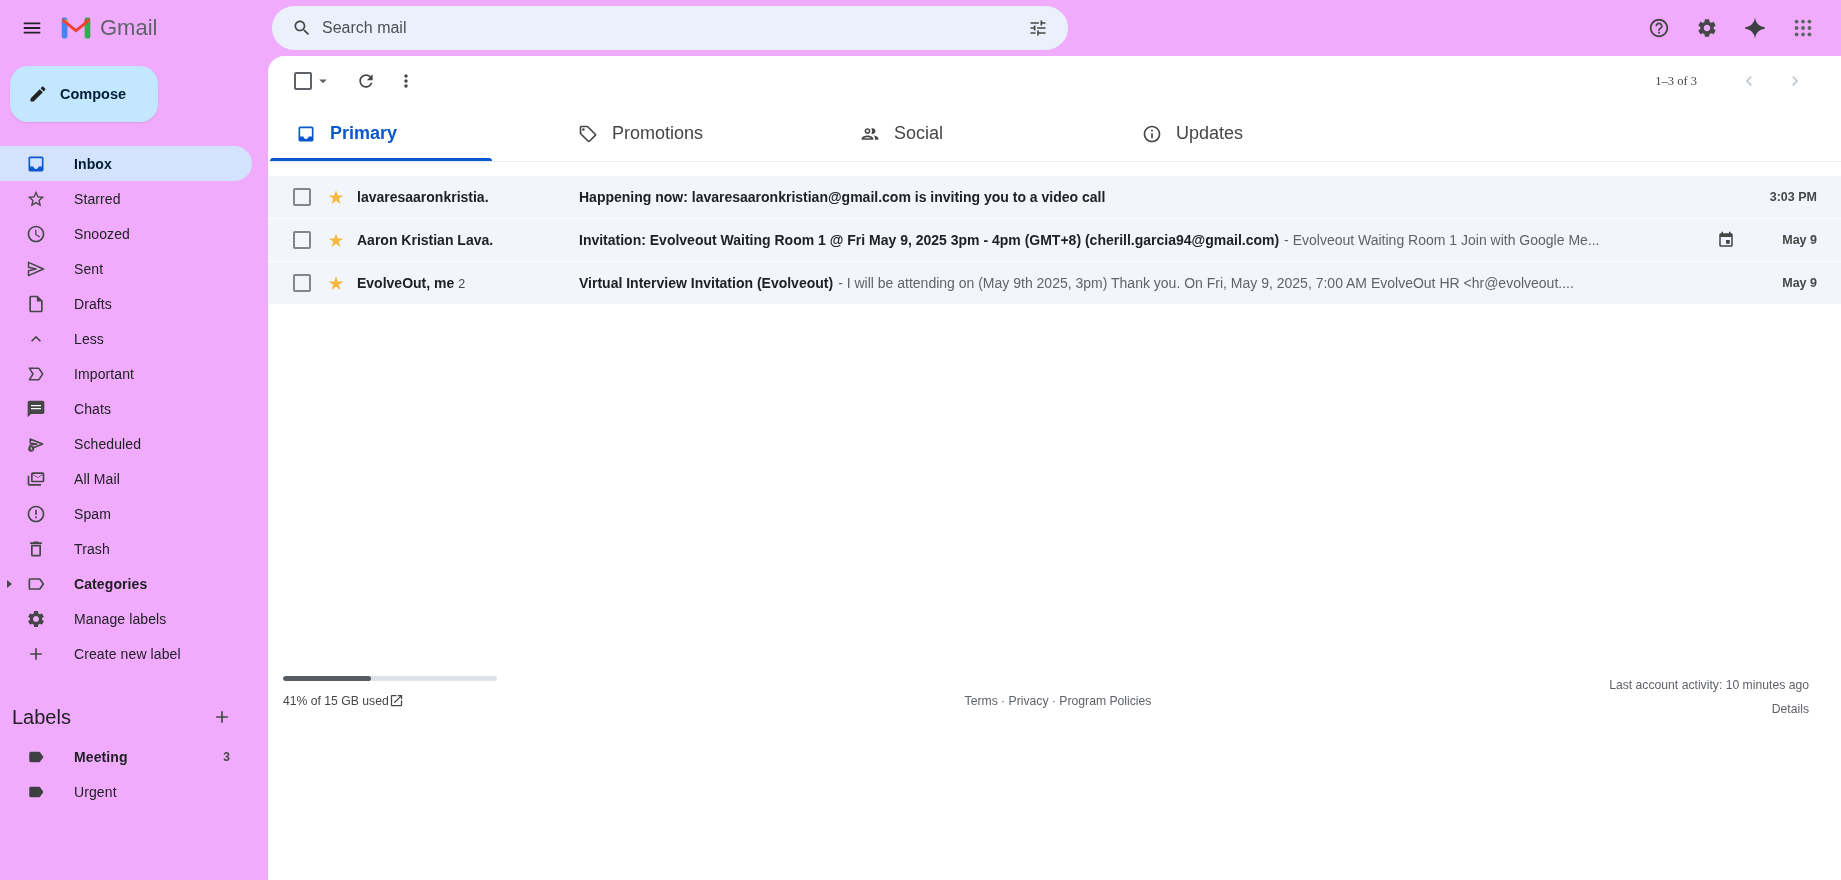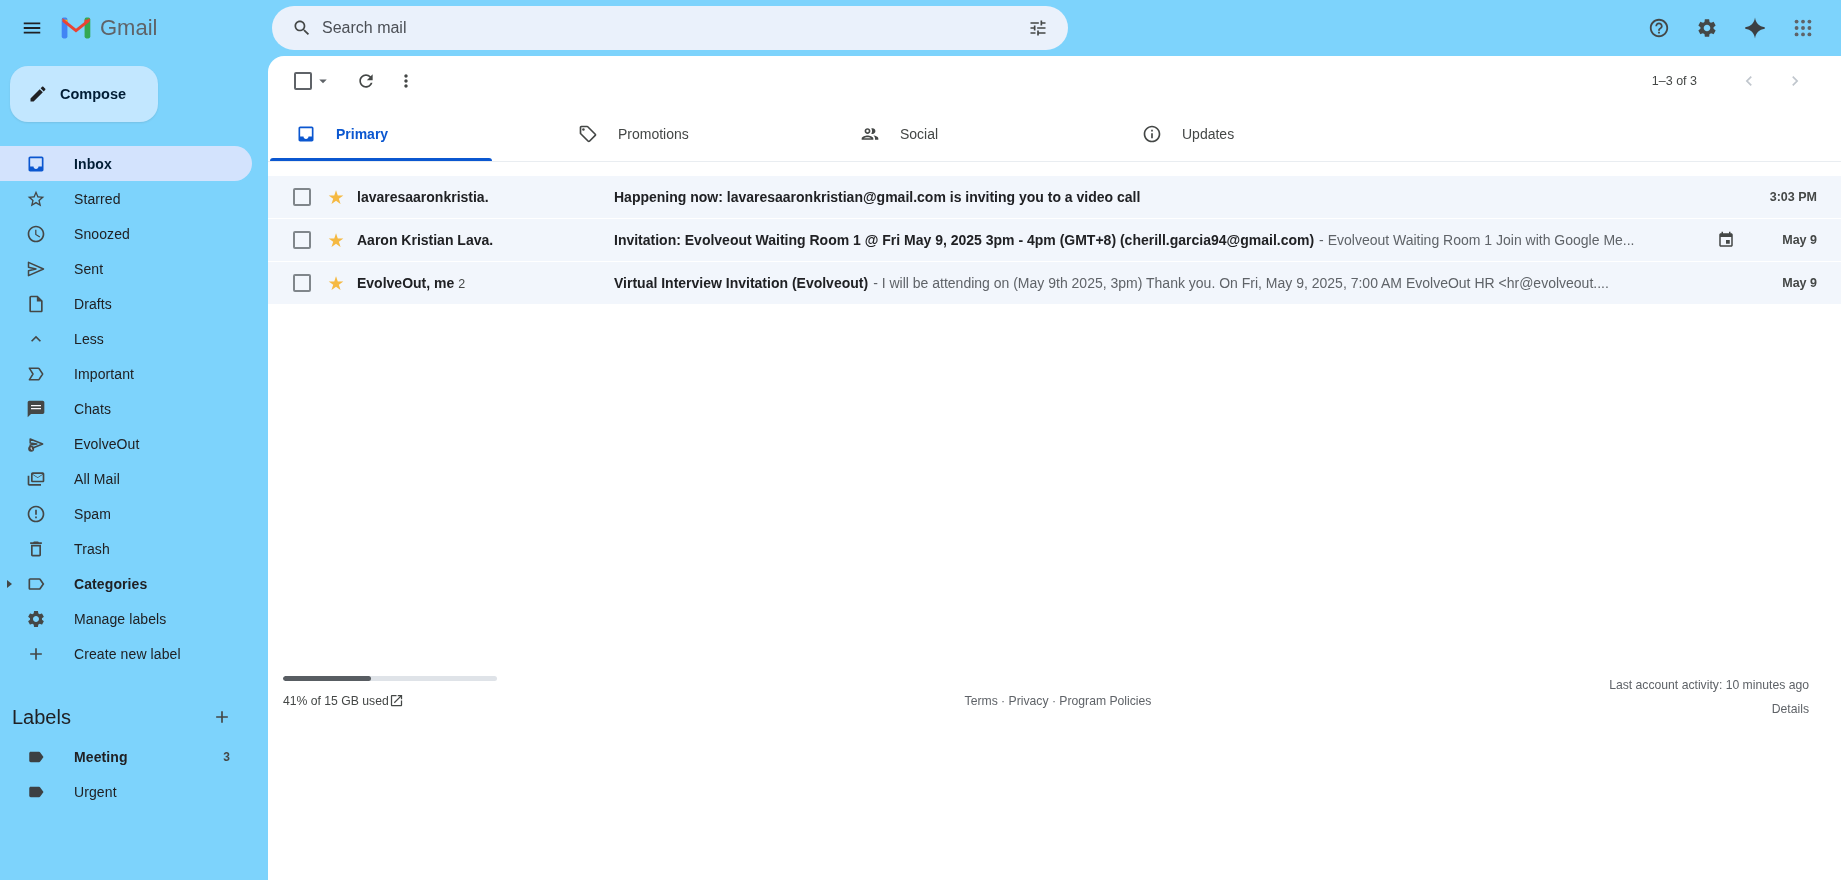--- a/index.html
+++ b/index.html
@@ -1,18 +1,18 @@
 <!DOCTYPE html>
 <html><head>
 <meta charset="utf-8">
 <style>
   * { margin:0; padding:0; box-sizing:border-box; }
   html,body { background:#fff; }
   body { font-family:"Liberation Sans", sans-serif; color:#202124; }
-  .app { position:relative; width:1841px; height:880px; background:#7dd3fc; overflow:hidden; }
+  .app { position:relative; width:1841px; height:880px; background:#f0abfc; overflow:hidden; }
 
   
   .header { position:absolute; top:0; left:0; right:0; height:56px; display:flex; align-items:center; }
   .burger-btn { width:48px; height:48px; margin-left:8px; border-radius:50%; display:flex; align-items:center; justify-content:center; cursor:pointer; }
   .gmail-logo { display:flex; align-items:center; gap:8px; margin-left:4px; width:180px; }
   .gmail-word { font-size:22px; color:#5f6368; }
   .search-wrap { position:absolute; left:272px; top:6px; width:796px; height:44px; background:#eaf1fb; border-radius:22px; display:flex; align-items:center; padding:0 10px; }
   .search-icon-btn, .tune-btn { width:40px; height:40px; border-radius:50%; display:flex; align-items:center; justify-content:center; color:#444746; }
   .search-input { flex:1; border:none; outline:none; background:transparent; font-size:16px; color:#202124; font-family:"Liberation Sans",sans-serif; }
   .search-input::placeholder { color:#4b4f55; opacity:1; }
@@ -38,36 +38,36 @@
   .labels-add { margin-left:auto; width:32px; height:32px; border-radius:50%; display:flex; align-items:center; justify-content:center; color:#444746; cursor:pointer; }
 
   
   .main { position:absolute; top:56px; left:268px; width:1573px; bottom:0; background:#fff; border-top-left-radius:16px; }
   .list-toolbar { height:50px; display:flex; align-items:center; padding:0 26px; }
   .sel-box { display:flex; align-items:center; gap:2px; cursor:pointer; }
   .checkbox { width:18px; height:18px; border:2px solid #5f6368; border-radius:2px; background:transparent; }
   .tb-icon { width:40px; height:40px; border-radius:50%; display:flex; align-items:center; justify-content:center; color:#444746; cursor:pointer; }
   .tb-gap { width:14px; }
   .pager { margin-left:auto; display:flex; align-items:center; gap:6px; }
-  .pager-text { font-size:12.5px; color:#444746; margin-right:26px; }
+  .pager-text { font-size:12.5px; color:#444746; margin-right:26px;font-family:Liberation Serif, serif; }
   .pager-btn { width:40px; height:40px; border-radius:50%; display:flex; align-items:center; justify-content:center; color:#c0c6cd; }
 
   .tabs { display:flex; height:56px; border-bottom:1px solid #e9edf1; }
-  .tab { width:282px; display:flex; align-items:center; gap:20px; padding-left:28px; position:relative; cursor:pointer; color:#444746; font-size:14px; }
+  .tab { width:282px; display:flex; align-items:center; gap:14px; padding-left:28px; position:relative; cursor:pointer; color:#444746; font-size:18px; }
   .tab .tab-icon { width:20px; height:20px; display:flex; align-items:center; justify-content:center; }
   .tab.active { color:#0b57d0; font-weight:600; }
   .tab.active::after { content:""; position:absolute; left:2px; bottom:0; width:222px; height:3px; background:#0b57d0; border-radius:3px 3px 0 0; }
 
   .mail-list { margin-top:14px; }
   .mail-row { height:43px; display:flex; align-items:center; background:#f2f6fc; border-bottom:1.5px solid #fff; padding:0 24px 0 25px; cursor:pointer; }
   .row-check { width:18px; height:18px; border:2px solid #80868b; border-radius:2px; flex:0 0 18px; margin-right:14px; }
   .row-star { color:#f5b942; flex:0 0 22px; font-size:19px; line-height:1; margin-right:10px; text-align:center; }
   .sender { width:208px; flex:0 0 208px; font-size:14px; font-weight:700; color:#202124; white-space:nowrap; overflow:hidden; margin-right:14px; }
   .sender .thread-count { font-weight:400; font-size:12.5px; color:#444746; }
-  .subject-wrap { flex:1; overflow:hidden; white-space:nowrap; font-size:14px; display:flex; min-width:0;margin-left:35px; }
+  .subject-wrap { flex:1; overflow:hidden; white-space:nowrap; font-size:14px; display:flex; min-width:0; }
   .subj { font-weight:700; color:#202124; flex:0 1 auto; overflow:hidden; }
   .snippet { color:#5f6368; margin-left:5px; overflow:hidden; text-overflow:ellipsis; flex:1 1 auto; min-width:0; }
   .row-cal { color:#444746; margin:0 4px 0 10px; display:flex; align-items:center; }
   .row-date { width:78px; flex:0 0 78px; text-align:right; font-size:12.5px; color:#444746; font-weight:600; }
 
   
   .footer { position:absolute; left:0; right:0; top:616px; height:60px; font-size:12.2px; color:#5f6368; }
   .storage { position:absolute; left:15px; top:4px; }
   .storage-track { width:214px; height:5px; background:#dfe3e8; border-radius:3px; overflow:hidden; }
   .storage-fill { height:5px; background:#585d62; border-radius:3px; }
@@ -219,21 +219,21 @@
         <span class="nv-label">Chats</span>
       </div>
       <div class="nav-item">
         <span class="nv-icon">
             <svg width="20" height="20" viewBox="0 0 24 24" fill="none" stroke="currentColor" stroke-width="1.8" stroke-linejoin="round">
               <path d="M5 18v-4.8l8-1.2-8-1.2V6l15 6z"></path>
               <circle cx="6.2" cy="17.8" r="3.6" fill="currentColor" stroke="none"></circle>
               <path d="M6.2 16v2l1.4.8" stroke="#f8fafd" stroke-width="1.1" fill="none"></path>
             </svg>
           </span>
-        <span class="nv-label">EvolveOut</span>
+        <span class="nv-label">Scheduled</span>
       </div>
       <div class="nav-item">
         <span class="nv-icon">
             <svg width="20" height="20" viewBox="0 0 24 24" fill="currentColor">
               <path d="M4 8H2v10c0 1.1.9 2 2 2h14v-2H4V8z"></path>
               <path d="M20 4H8c-1.1 0-2 .9-2 2v8c0 1.1.9 2 2 2h12c1.1 0 2-.9 2-2V6c0-1.1-.9-2-2-2zm0 2l-6 3.75L8 6h12zm0 8H8V7l6 3.75L20 7v7z"></path>
             </svg>
           </span>
         <span class="nv-label">All Mail</span>
       </div>

